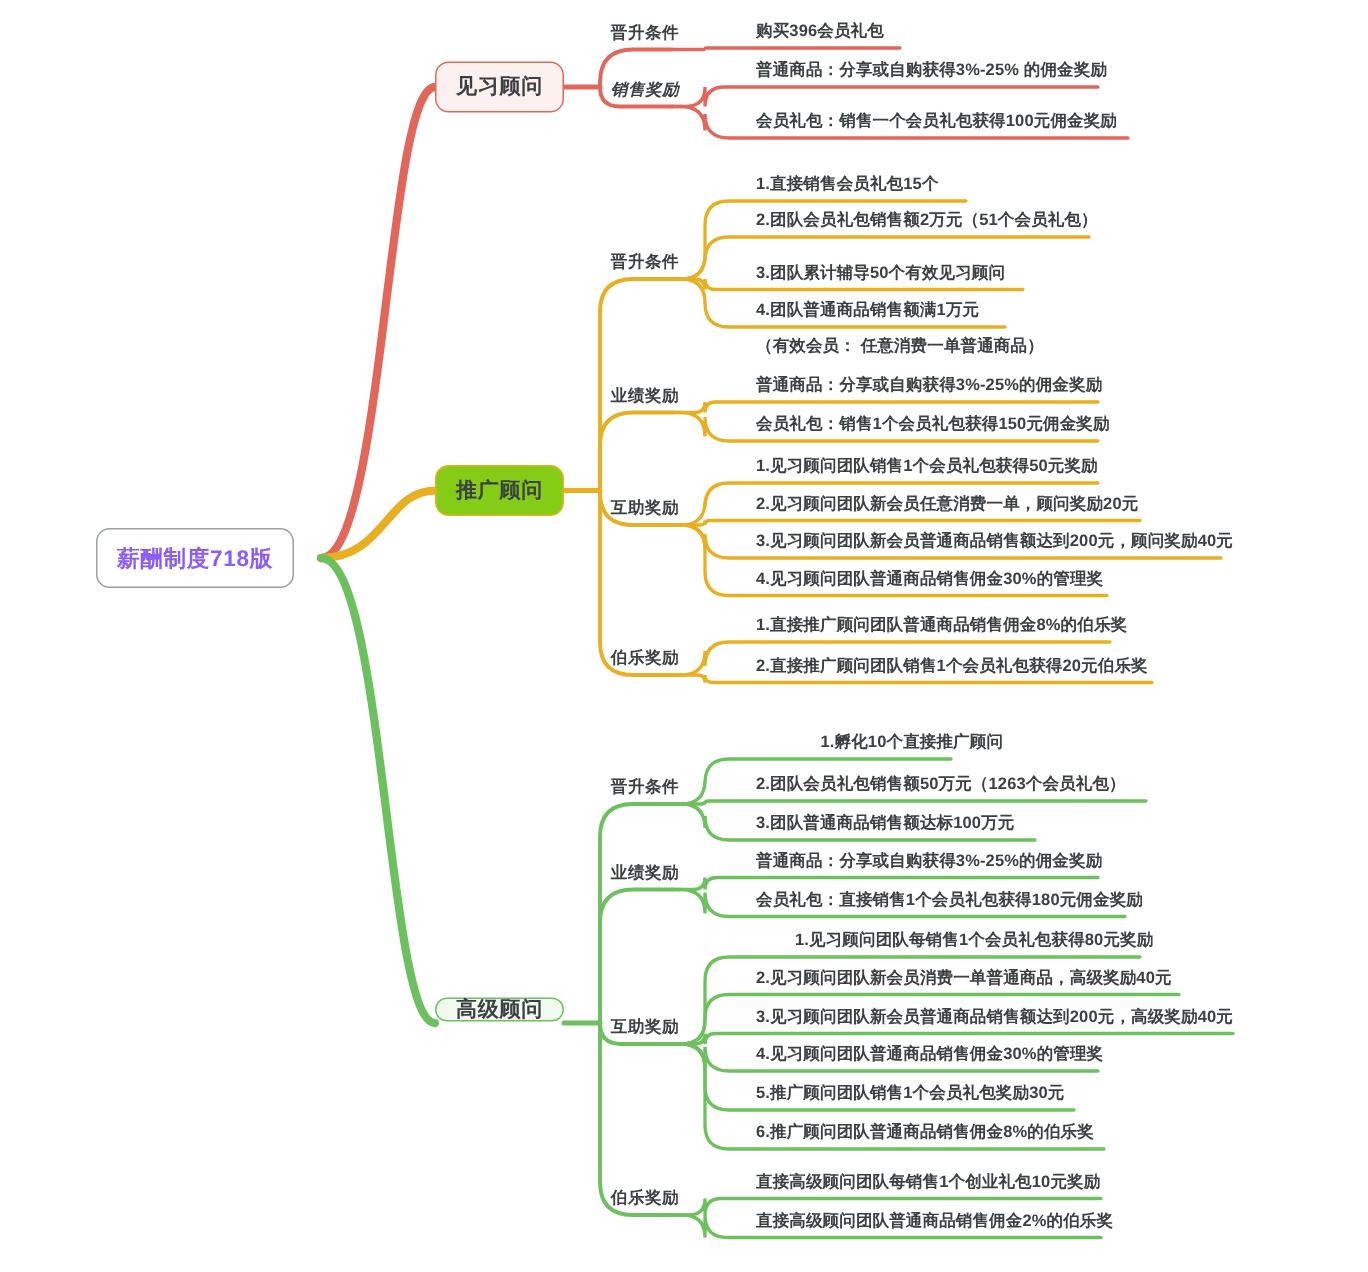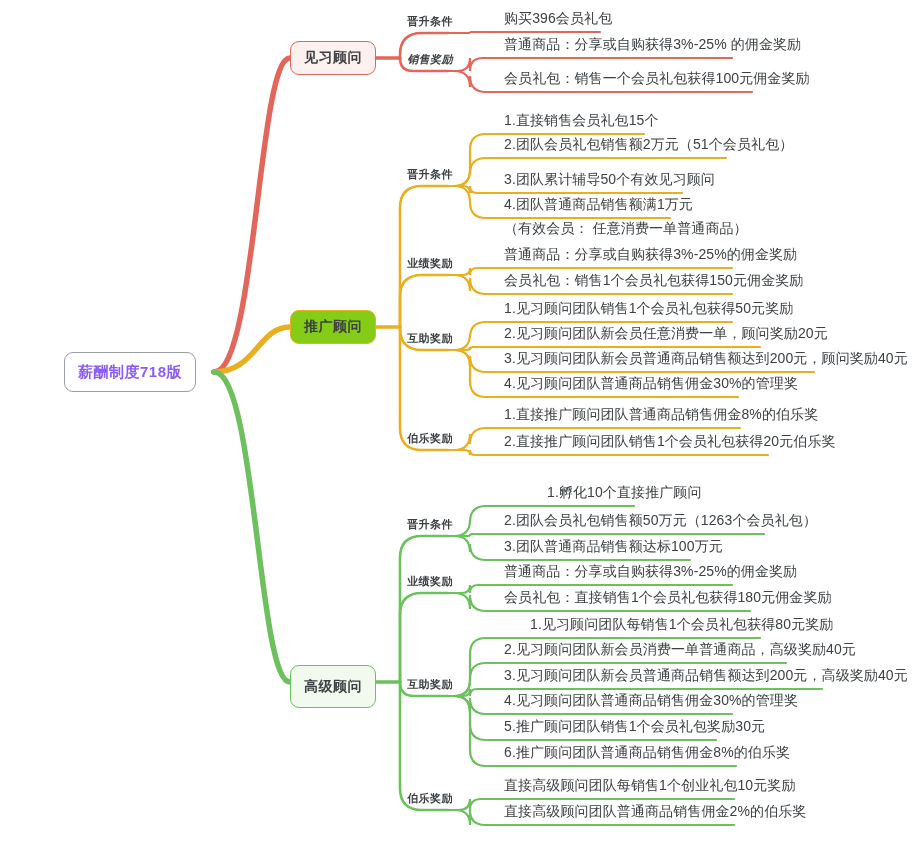--- a/index.html
+++ b/index.html
@@ -42,22 +42,22 @@
     font-weight:bold;
     font-size:11px;
     letter-spacing:.4px;
     white-space:nowrap;
     transform:translate(-50%,-100%);
   }
   
   .leaf{
     position:absolute;
     color:#3c4043;
-    font-weight:normal;
-    font-size:14px;
+    font-weight:bold;
+    font-size:11px;
     letter-spacing:.1px;
     white-space:nowrap;
     transform:translateY(-100%);
   }
 </style>
 </head>
 <body>
 
 <div id="canvas">
   <svg id="links" viewBox="0 0 912 848" xmlns="http://www.w3.org/2000/svg">
@@ -125,21 +125,21 @@
       <div class="leaf" style="left: 504px; top: 264px; color: rgb(60, 64, 67);">普通商品：分享或自购获得3%-25%的佣金奖励</div>
       <div class="leaf" style="left: 504px; top: 290px; color: rgb(60, 64, 67);">会员礼包：销售1个会员礼包获得150元佣金奖励</div>
       <div class="l2-label" style="left: 430px; top: 346px; color: rgb(60, 64, 67);">互助奖励</div>
       <div class="leaf" style="left: 504px; top: 318px; color: rgb(60, 64, 67);">1.见习顾问团队销售1个会员礼包获得50元奖励</div>
       <div class="leaf" style="left: 504px; top: 343px; color: rgb(60, 64, 67);">2.见习顾问团队新会员任意消费一单，顾问奖励20元</div>
       <div class="leaf" style="left: 504px; top: 368px; color: rgb(60, 64, 67);">3.见习顾问团队新会员普通商品销售额达到200元，顾问奖励40元</div>
       <div class="leaf" style="left: 504px; top: 393px; color: rgb(60, 64, 67);">4.见习顾问团队普通商品销售佣金30%的管理奖</div>
       <div class="l2-label" style="left: 430px; top: 446px; color: rgb(60, 64, 67);">伯乐奖励</div>
       <div class="leaf" style="left: 504px; top: 424px; color: rgb(60, 64, 67);">1.直接推广顾问团队普通商品销售佣金8%的伯乐奖</div>
       <div class="leaf" style="left: 504px; top: 451px; color: rgb(60, 64, 67);">2.直接推广顾问团队销售1个会员礼包获得20元伯乐奖</div>
-      <div class="l1-node" style="left: 290px; top: 665px; width: 86px; height: 43px; border-color: rgb(108, 193, 94); background: rgb(242, 250, 240);">高级顾问</div>
+      <div class="l1-node" style="left: 290px; top: 665px; width: 86px; height: 16px; border-color: rgb(108, 193, 94); background: rgb(242, 250, 240);">高级顾问</div>
       <div class="l2-label" style="left: 430px; top: 532px; color: rgb(60, 64, 67);">晋升条件</div>
       <div class="leaf" style="left: 504px; top: 502px; color: rgb(60, 64, 67); margin-left: 43px;">1.孵化10个直接推广顾问</div>
       <div class="leaf" style="left: 504px; top: 530px; color: rgb(60, 64, 67);">2.团队会员礼包销售额50万元（1263个会员礼包）</div>
       <div class="leaf" style="left: 504px; top: 556px; color: rgb(60, 64, 67);">3.团队普通商品销售额达标100万元</div>
       <div class="l2-label" style="left: 430px; top: 589px; color: rgb(60, 64, 67);">业绩奖励</div>
       <div class="leaf" style="left: 504px; top: 581px; color: rgb(60, 64, 67);">普通商品：分享或自购获得3%-25%的佣金奖励</div>
       <div class="leaf" style="left: 504px; top: 607px; color: rgb(60, 64, 67);">会员礼包：直接销售1个会员礼包获得180元佣金奖励</div>
       <div class="l2-label" style="left: 430px; top: 692px; color: rgb(60, 64, 67);">互助奖励</div>
       <div class="leaf" style="left: 504px; top: 634px; color: rgb(60, 64, 67); margin-left: 26px;">1.见习顾问团队每销售1个会员礼包获得80元奖励</div>
       <div class="leaf" style="left: 504px; top: 659px; color: rgb(60, 64, 67);">2.见习顾问团队新会员消费一单普通商品，高级奖励40元</div>

